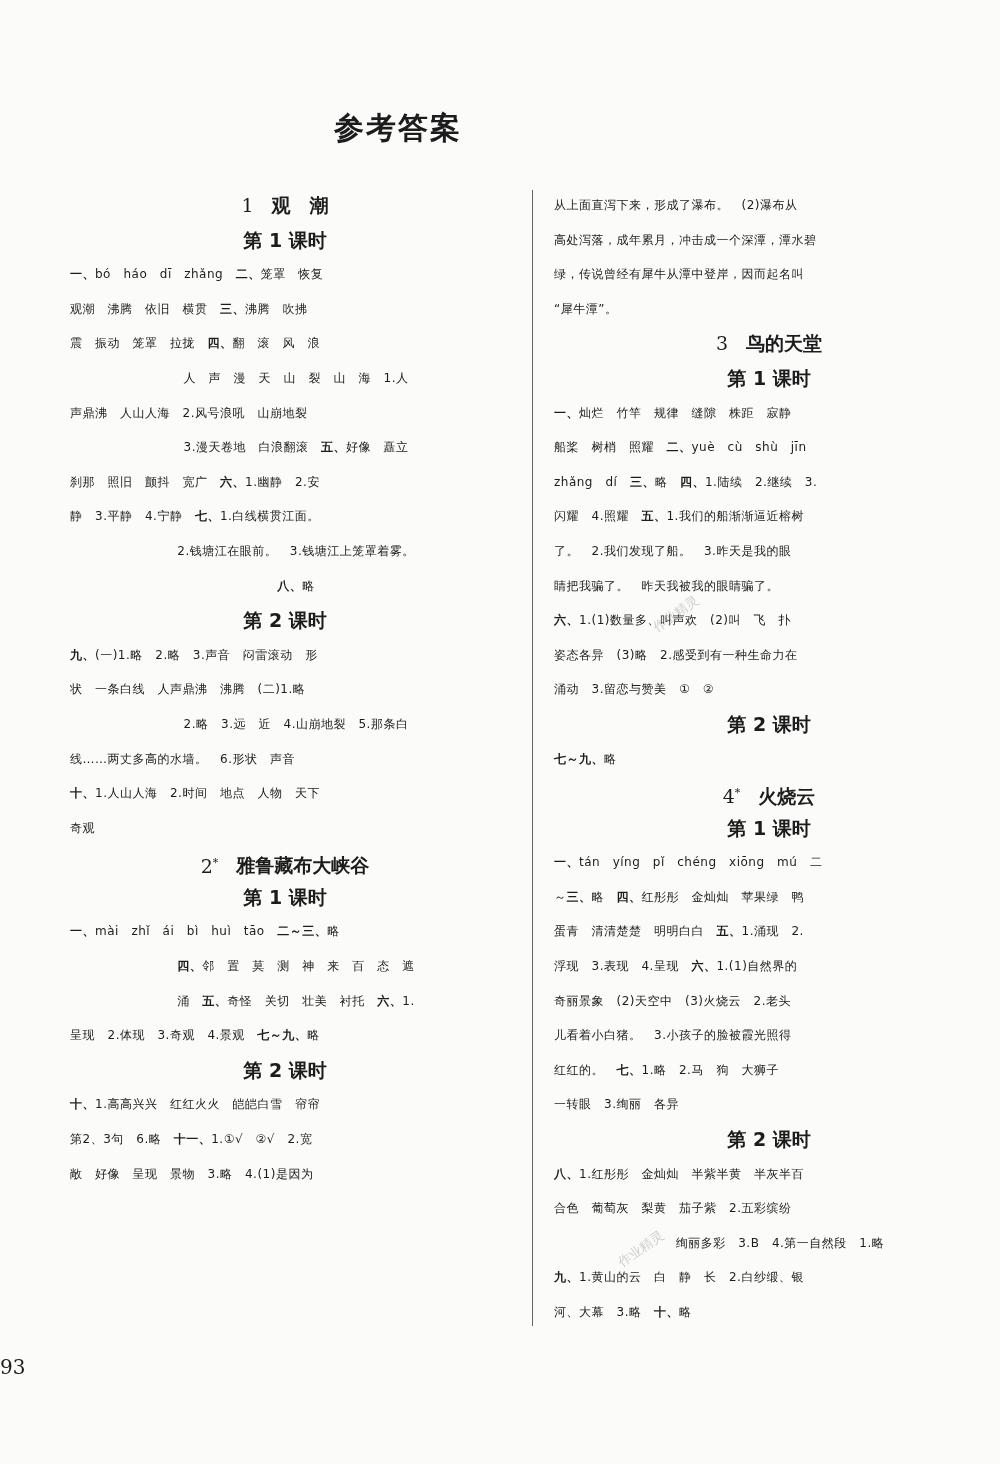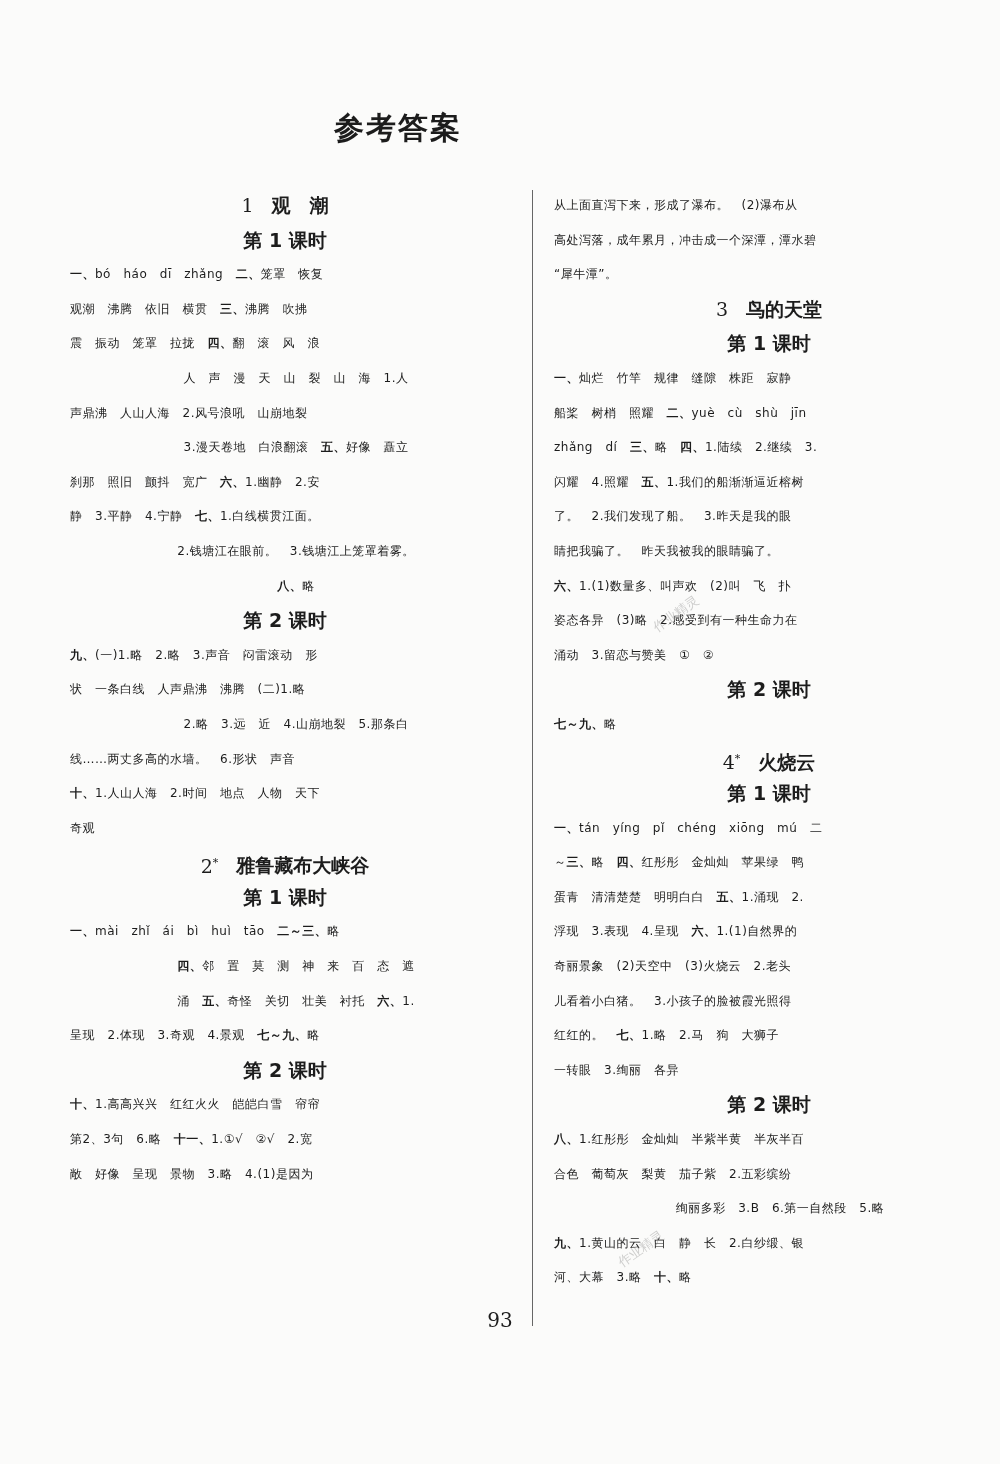--- a/index.html
+++ b/index.html
@@ -47,22 +47,22 @@
       text-align: center;
       font-size: 19px;
       font-weight: bold;
       font-family: "DejaVu Sans", sans-serif;
     }
     .heading .num { font-weight: normal; font-family: "DejaVu Serif", serif; margin-right: 18px; }
     .heading .num sup { font-size: 11px; }
     .b { font-weight: bold; }
     .page-number {
       position: absolute;
-      left: 0; width: 1000px; top: 1308px;
-      text-align: center;
+      left: 0; width: 1000px; top: 1355px;
+      text-align: left;
       font-size: 20px;
       font-family: "DejaVu Serif", serif;
     }
     .watermark {
       position: absolute;
       font-size: 13px;
       color: rgba(120,120,120,0.35);
       transform: rotate(-35deg);
       font-family: "DejaVu Sans", sans-serif;
     }
@@ -100,20 +100,21 @@
     <div class="line">呈现　2.体现　3.奇观　4.景观　<span class="b">七～九、</span>略</div>
     <div class="heading"><span>第 2 课时</span></div>
     <div class="line"><span class="b">十、</span>1.高高兴兴　红红火火　皑皑白雪　帘帘</div>
     <div class="line">第2、3句　6.略　<span class="b">十一、</span>1.①√　②√　2.宽</div>
     <div class="line">敞　好像　呈现　景物　3.略　4.(1)是因为</div>
   </div>
 <div class="divider"></div>
 <div class="col col-right" id="right-col">
     <div class="line">从上面直泻下来，形成了瀑布。　(2)瀑布从</div>
     <div class="line">高处泻落，成年累月，冲击成一个深潭，潭水碧</div>
+    <div class="line">绿，传说曾经有犀牛从潭中登岸，因而起名叫</div>
     <div class="line">“犀牛潭”。</div>
     <div class="heading"><span class="num">3</span><span>鸟的天堂</span></div>
     <div class="heading"><span>第 1 课时</span></div>
     <div class="line"><span class="b">一、</span>灿烂　竹竿　规律　缝隙　株距　寂静</div>
     <div class="line">船桨　树梢　照耀　<span class="b">二、</span>yuè　cù　shù　jīn</div>
     <div class="line">zhǎng　dí　<span class="b">三、</span>略　<span class="b">四、</span>1.陆续　2.继续　3.</div>
     <div class="line">闪耀　4.照耀　<span class="b">五、</span>1.我们的船渐渐逼近榕树</div>
     <div class="line">了。　2.我们发现了船。　3.昨天是我的眼</div>
     <div class="line">睛把我骗了。　昨天我被我的眼睛骗了。</div>
     <div class="line"><span class="b">六、</span>1.(1)数量多、叫声欢　(2)叫　飞　扑</div>
@@ -127,21 +128,21 @@
     <div class="line">～<span class="b">三、</span>略　<span class="b">四、</span>红彤彤　金灿灿　苹果绿　鸭</div>
     <div class="line">蛋青　清清楚楚　明明白白　<span class="b">五、</span>1.涌现　2.</div>
     <div class="line">浮现　3.表现　4.呈现　<span class="b">六、</span>1.(1)自然界的</div>
     <div class="line">奇丽景象　(2)天空中　(3)火烧云　2.老头</div>
     <div class="line">儿看着小白猪。　3.小孩子的脸被霞光照得</div>
     <div class="line">红红的。　<span class="b">七、</span>1.略　2.马　狗　大狮子</div>
     <div class="line">一转眼　3.绚丽　各异</div>
     <div class="heading"><span>第 2 课时</span></div>
     <div class="line"><span class="b">八、</span>1.红彤彤　金灿灿　半紫半黄　半灰半百</div>
     <div class="line">合色　葡萄灰　梨黄　茄子紫　2.五彩缤纷</div>
-    <div class="line indent">绚丽多彩　3.B　6.第一自然段　5.略</div>
+    <div class="line indent">绚丽多彩　3.B　4.第一自然段　1.略</div>
     <div class="line"><span class="b">九、</span>1.黄山的云　白　静　长　2.白纱缎、银</div>
     <div class="line">河、大幕　3.略　<span class="b">十、</span>略</div>
   </div>
 
 <div class="page-number">93</div>
 
 <div class="watermark" style="left:650px;top:605px;">作业精灵</div>
 <div class="watermark" style="left:615px;top:1240px;">作业精灵</div>
 
 </body></html>

